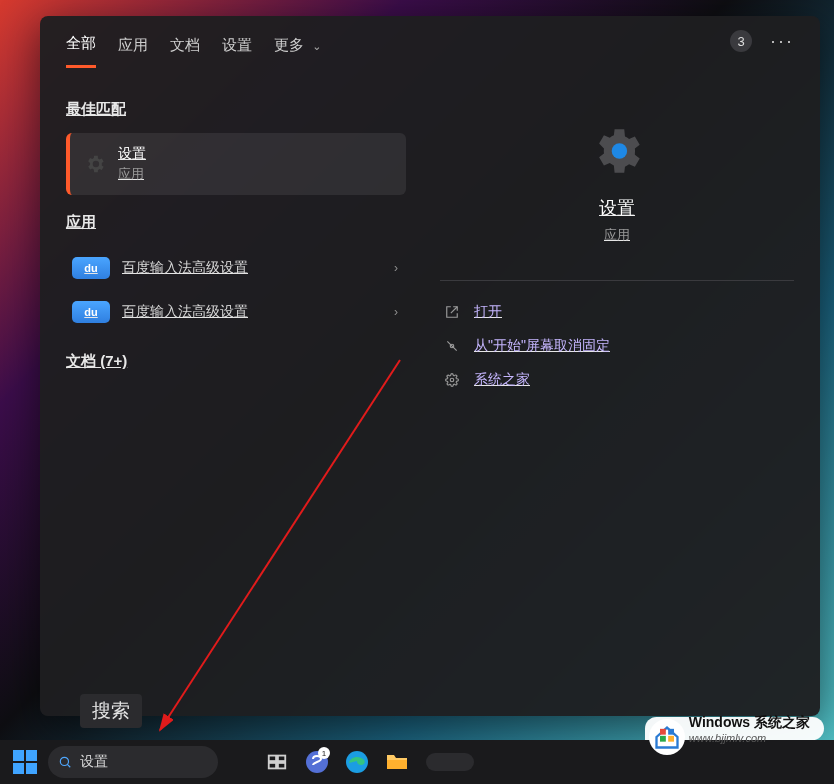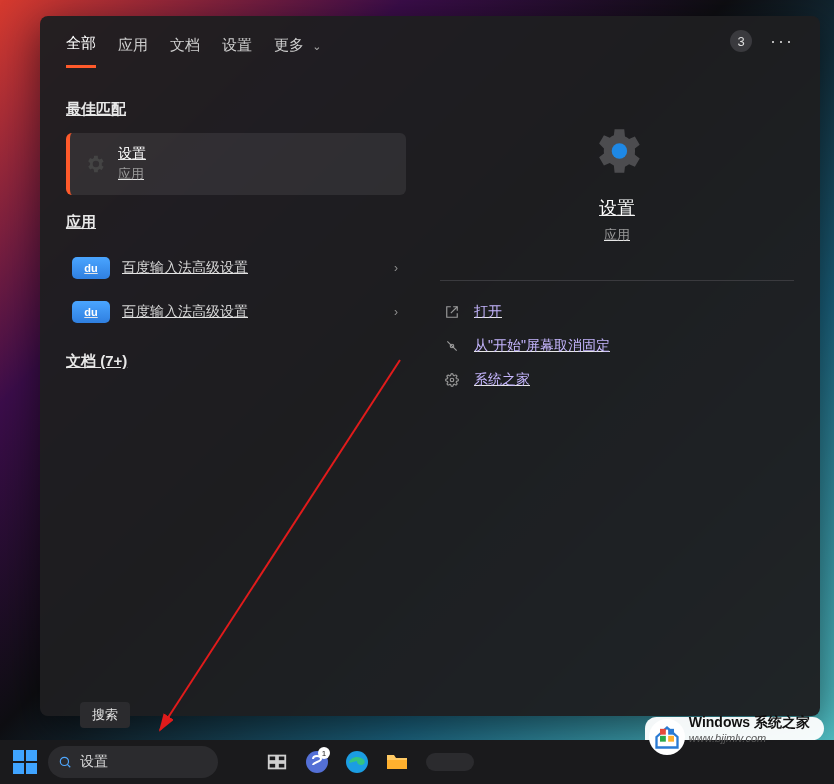--- a/index.html
+++ b/index.html
@@ -79,21 +79,21 @@
   .bu-badge {
     width:38px; height:22px; border-radius:5px;
     background: linear-gradient(180deg,#4aa5ff 0%, #2f7fe0 100%);
     color:#fff; font-size:11px; display:flex; align-items:center; justify-content:center;
     font-weight:bold;
   }
 
   
   .search-tooltip {
     position:absolute; left: 80px; bottom: 56px;
-    background:#2b2b2e; color:#e6e6e6; font-size:13px;
+    background:#2b2b2e; color:#e6e6e6; font-size:19px;
     padding: 4px 12px; border-radius:4px;
   }
 
   
   .annot-arrow {
     position:absolute; pointer-events:none;
   }
 
   
   .highlight {

